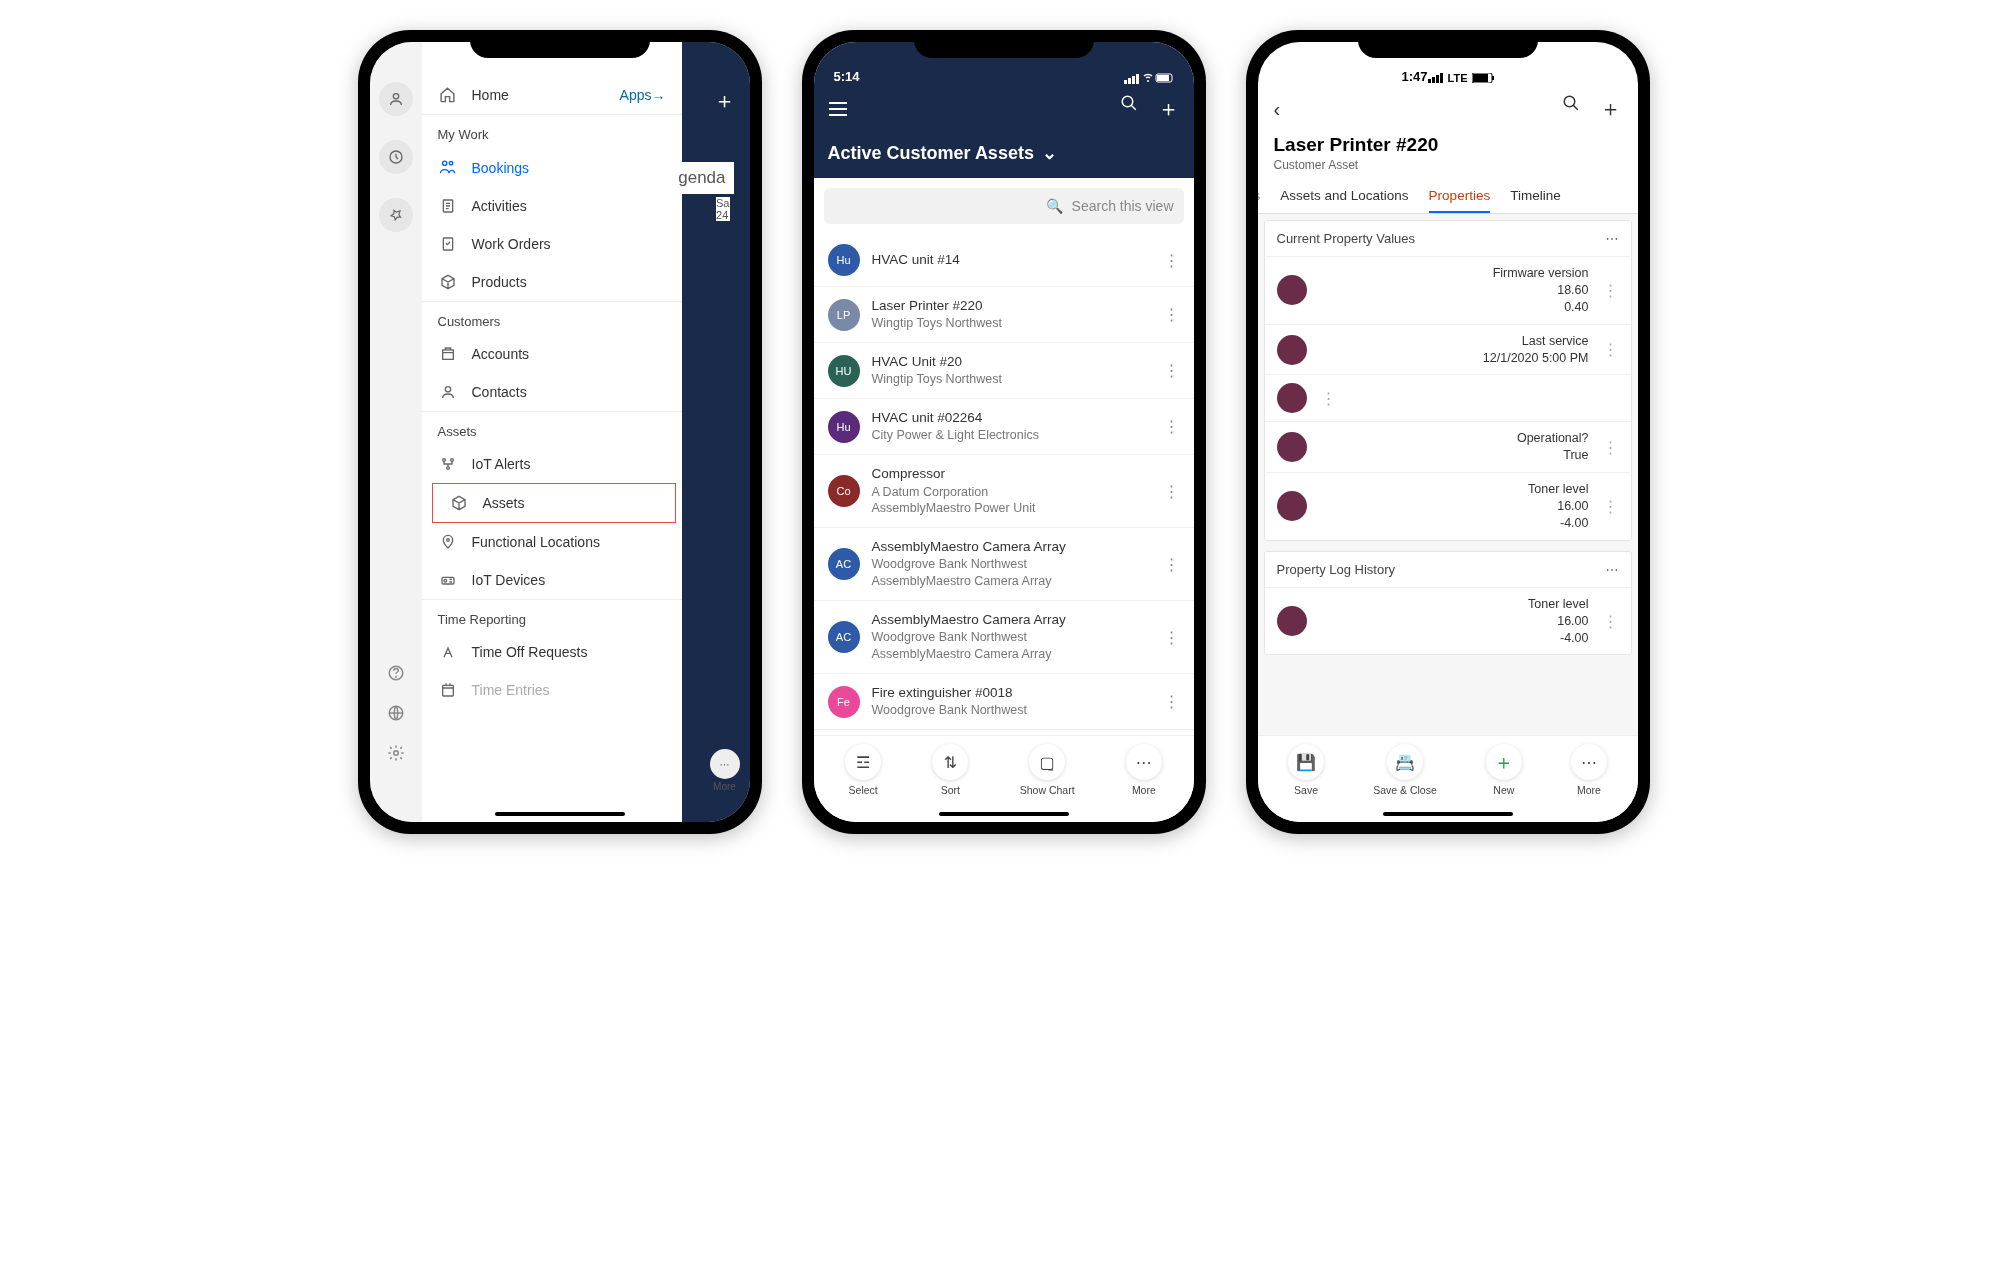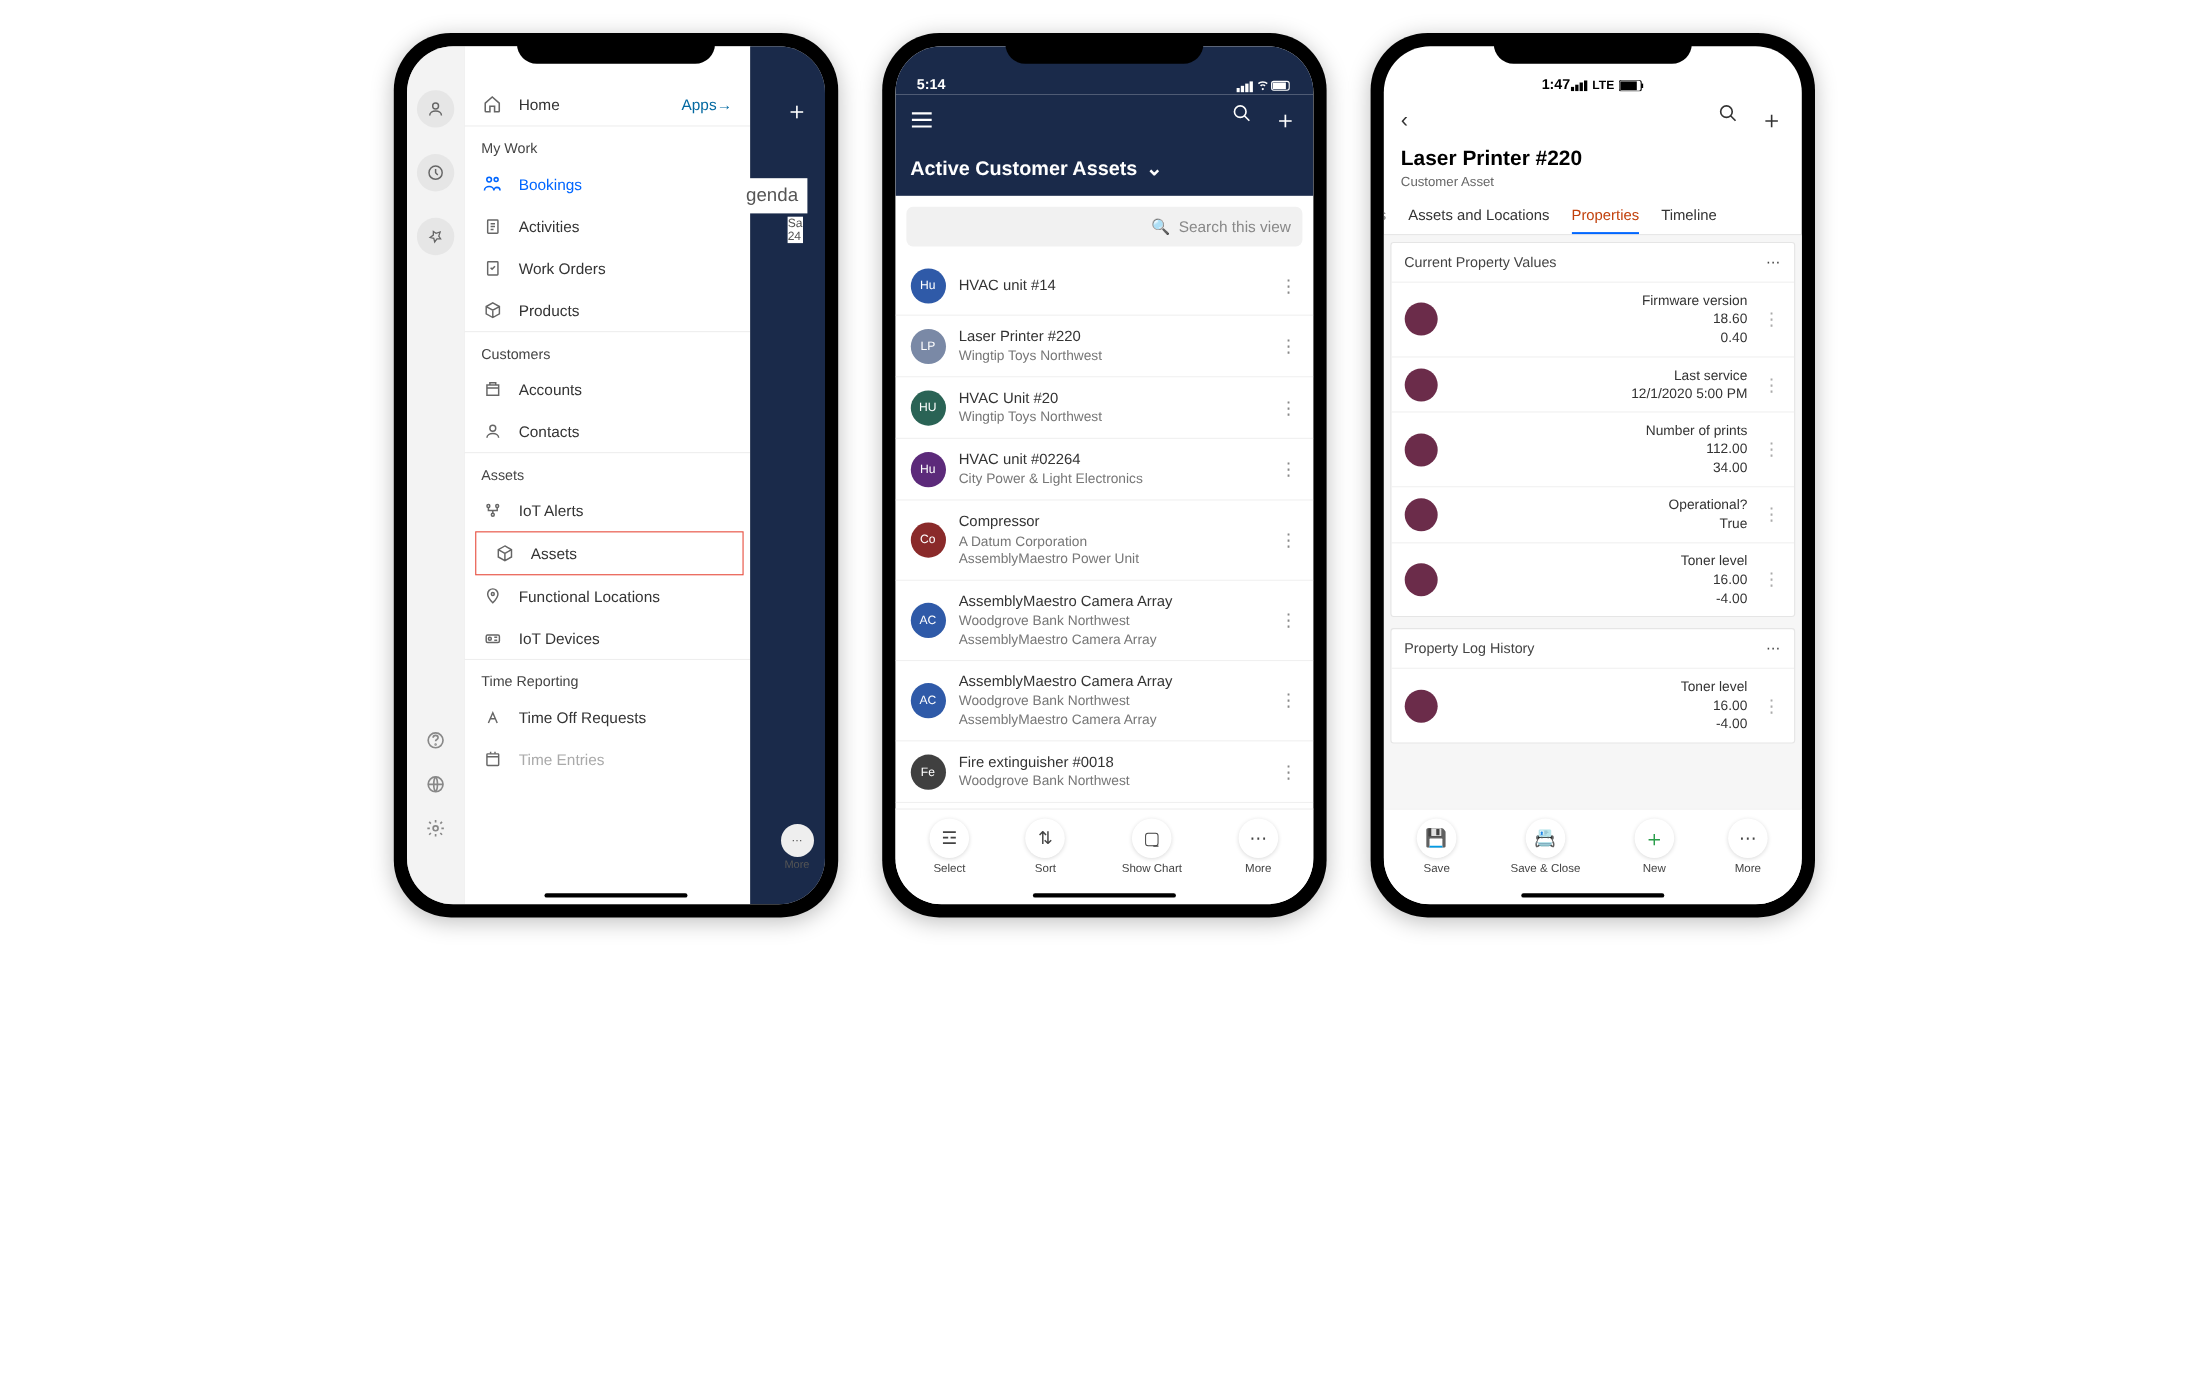--- a/index.html
+++ b/index.html
@@ -435,21 +435,21 @@
         <div class="p2-item">
           <div class="p2-avatar" style="background:#2f5aa8">AC</div>
     <div class="p2-text">
             <div>AssemblyMaestro Camera Array</div>
             <div class="sub">Woodgrove Bank Northwest</div>
             <div class="sub">AssemblyMaestro Camera Array</div>
           </div>
     <div class="p2-vdots">⋮</div>
         </div>
         <div class="p2-item">
-          <div class="p2-avatar" style="background:#404040">Fe</div>
+          <div class="p2-avatar" style="background:#ec4899">Fe</div>
     <div class="p2-text">
             <div>Fire extinguisher #0018</div>
             <div class="sub">Woodgrove Bank Northwest</div>
           </div>
     <div class="p2-vdots">⋮</div>
         </div>
       </div>
     <div class="p2-bottom" id="p2-bottom">
         <div class="p2-baction">
           <div class="bic">☲</div>
@@ -533,25 +533,20 @@
             <div class="p3-prop">
               <div class="p3-dot"></div>
       <div class="p3-prop-text">
                 <span class="line">Last service</span>
                 <span class="line">12/1/2020 5:00 PM</span>
               </div>
       <div class="p3-vdots">⋮</div>
             </div>
             <div class="p3-prop">
               <div class="p3-dot"></div>
-      <div class="p3-prop-text">
-                <span class="line">Number of prints</span>
-                <span class="line">112.00</span>
-                <span class="line">34.00</span>
-              </div>
       <div class="p3-vdots">⋮</div>
             </div>
             <div class="p3-prop">
               <div class="p3-dot"></div>
       <div class="p3-prop-text">
                 <span class="line">Operational?</span>
                 <span class="line">True</span>
               </div>
       <div class="p3-vdots">⋮</div>
             </div>

